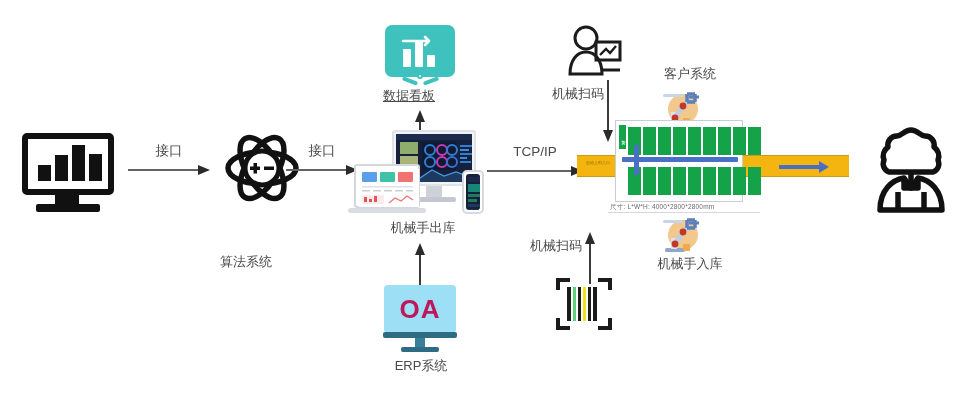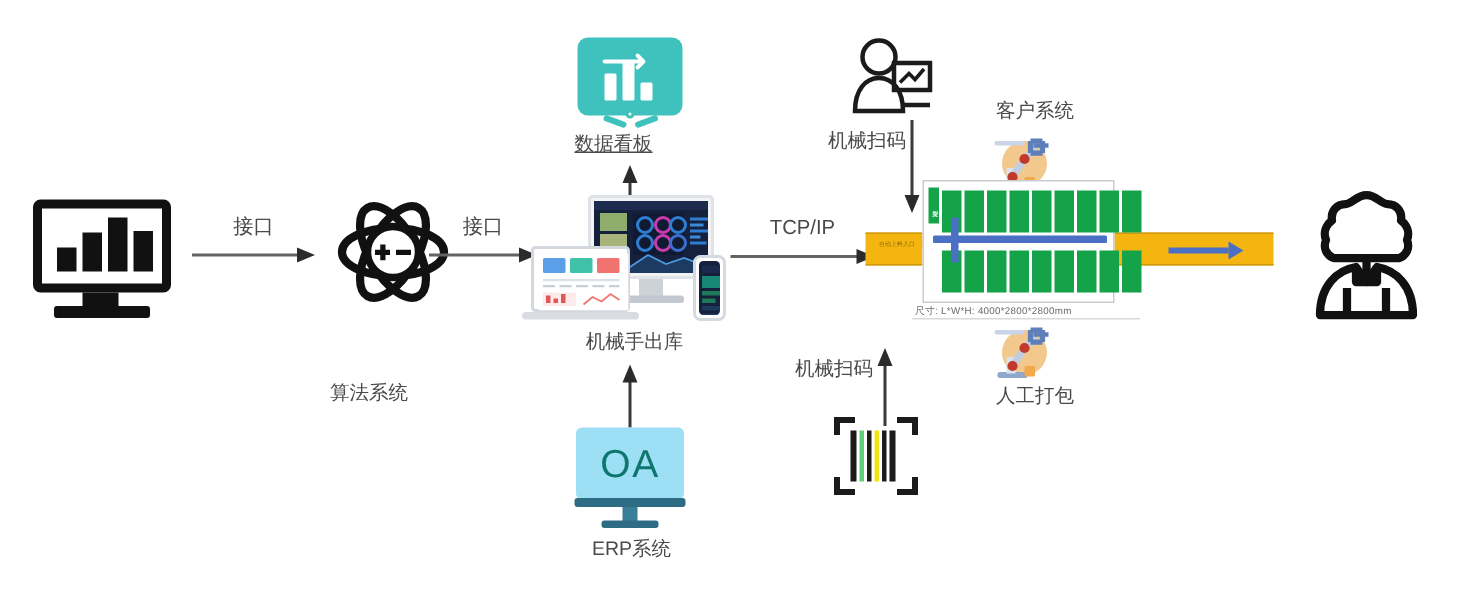--- a/index.html
+++ b/index.html
@@ -95,21 +95,21 @@
   .teal-foot-r { left: 38px; transform: rotate(-20deg); }
 
   
   .oa-screen {
     position: absolute; left: 0; top: 0;
     width: 72px; height: 48px;
     background: #9ddff5; border-radius: 4px;
     display: flex; align-items: center; justify-content: center;
   }
   .oa-text {
-    font-size: 26px; font-weight: normal; color: #0f766e;
+    font-size: 26px; font-weight: bold; color: #be185d;
     letter-spacing: 1px; line-height: 1;
   }
   .oa-lip {
     position: absolute; left: -1px; top: 47px;
     width: 74px; height: 6px; background: #2e6c84; border-radius: 2px;
   }
   .oa-neck {
     position: absolute; left: 31px; top: 53px;
     width: 10px; height: 10px; background: #3a7f99;
   }
@@ -456,21 +456,21 @@
       <rect x="10" y="34" width="20" height="4" fill="#8fa8cc" rx="1.5"></rect>
       <rect x="16" y="24" width="6" height="11" fill="#dbe3f0"></rect>
       <path d="M20 30 L28 18 L34 12" stroke="#c2cde0" stroke-width="5" fill="none" stroke-linecap="round"></path>
       <circle cx="20" cy="30" r="3.4" fill="#c0392b"></circle>
       <circle cx="28" cy="18" r="3.4" fill="#c0392b"></circle>
       <path d="M32 6 L32 14 M32 6 L40 6 M40 6 L40 14 M32 14 L40 14" stroke="#5f7fb8" stroke-width="3.5" fill="none"></path>
       <path d="M34 9 L44 9" stroke="#5f7fb8" stroke-width="3" fill="none"></path>
       <rect x="28" y="30" width="7" height="7" fill="#f2a94b" rx="1"></rect>
     </svg>
   </div>
-  <div class="caption" style="left:640px; top:256px; width:100px;">人工打包</div>
+  <div class="caption" style="left:640px; top:256px; width:100px;">机械手入库</div>
 
   <div class="arrow-v" style="left:585px; top:232px; height:52px;">
     <div class="shaft"></div>
       <div class="head"></div>
   </div>
 
   <div class="caption" style="left:522px; top:238px; width:60px; text-align:right;">机械扫码</div>
   <div class="node" style="left:556px; top:278px;">
     <div class="barcode-box">
       <div class="bc-bracket bc-tl"></div>

